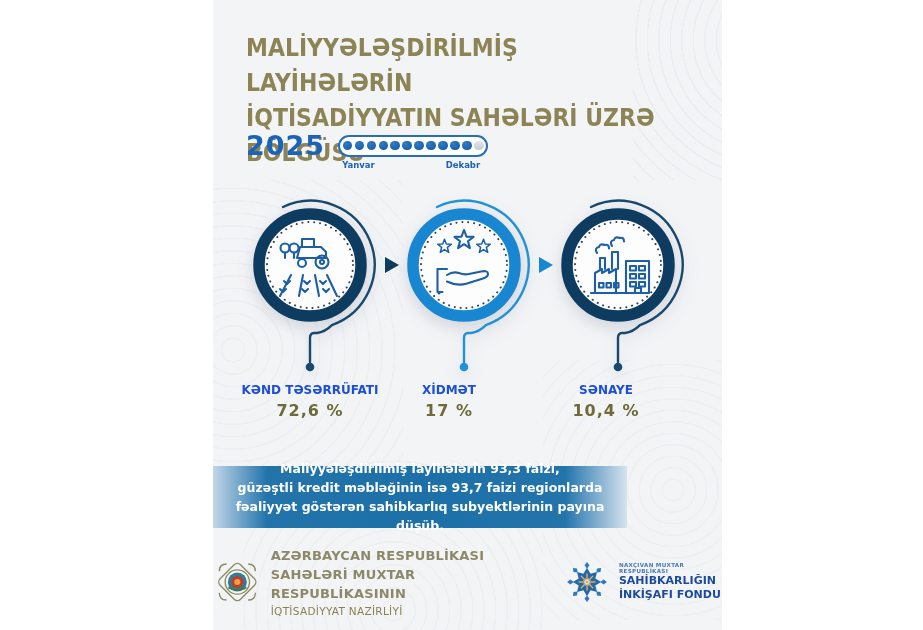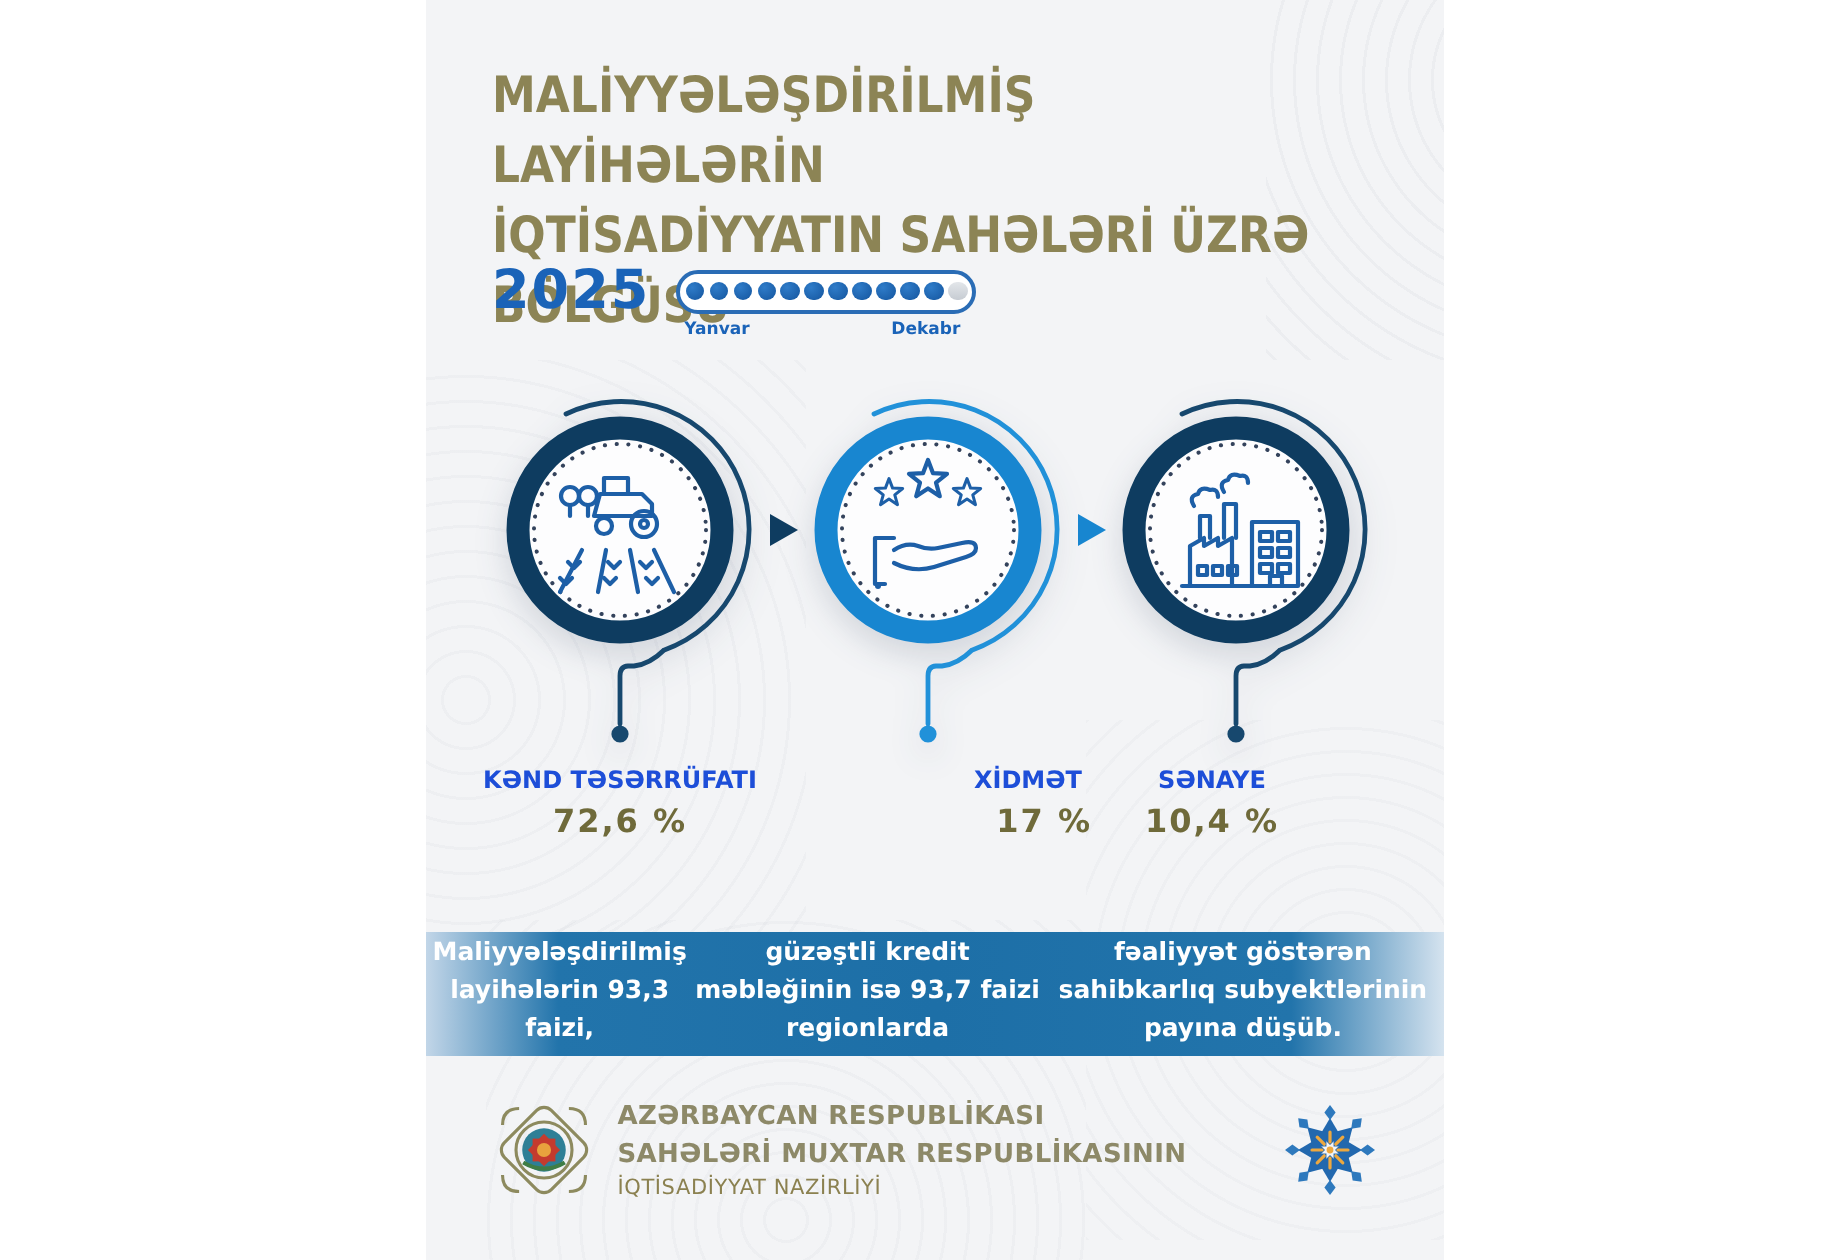--- a/index.html
+++ b/index.html
@@ -69,32 +69,32 @@
              stroke-dasharray:0.1 5.8; stroke-linecap:round; }
   .icon { fill:none; stroke:#1d5fa7; stroke-width:2.1; stroke-linecap:round; stroke-linejoin:round; }
   .icon .fillspot { fill:#1d5fa7; stroke:none; }
 
   .arrow { position:absolute; top:257px; width:0; height:0;
            border-top:8px solid transparent; border-bottom:8px solid transparent; }
   .arrow.a1 { left:172px; border-left:14px solid #0e3c60; }
   .arrow.a2 { left:326px; border-left:14px solid #1886d0; }
 
   .sector-label { position:absolute; top:383px; width:170px; text-align:center; }
-  .l1 { left:12px; } .l2 { left:163px;text-align:right; } .l3 { left:308px; }
+  .l1 { left:12px; } .l2 { left:151px; } .l3 { left:308px; }
   .sector-name { display:block; margin:0 auto; width:160px;
                  font-size:12px; font-weight:bold; line-height:1.3;
                  color:#1d4ed8; text-transform:uppercase; }
   .sector-value { display:block; margin-top:2px; font-size:16px; font-weight:bold;
                   color:#6f6a3a; letter-spacing:1px; }
 
   
   .banner {
-    position:absolute; left:0; top:466px; width:509px; height:62px;
+    position:absolute; left:0; top:466px; width:414px; height:62px;
     background:linear-gradient(90deg,#c2d6e8 0%,#2274ab 13%,#1d6fa7 50%,#2274ab 85%,#d5e3ef 100%);
-    display:flex; justify-content:center;
+    display:flex; flex-direction:column; justify-content:center;
   }
   .banner p { text-align:center; color:#ffffff; font-weight:bold;
               font-size:12.5px; line-height:1.52; }
 
   
   .footer { position:absolute; left:0; top:547px; width:509px;
             display:flex; justify-content:center; align-items:center; gap:46px; }
   .logo { display:flex; align-items:center; gap:9px; }
   .logo svg { display:block; }
   .ministry-text .small { font-size:13px; font-weight:bold; color:#8d8968;
@@ -269,16 +269,21 @@
           <use href="#petals" transform="rotate(225)"></use>
           <use href="#petals" transform="rotate(270)"></use>
           <use href="#petals" transform="rotate(315)"></use>
         </g>
         <g stroke="#eda83f" stroke-width="1.6" stroke-linecap="round">
           <path d="M0,-4 V-9 M0,4 V9 M-4,0 H-9 M4,0 H9"></path>
           <path d="M-2.9,-2.9 L-6.4,-6.4 M2.9,2.9 L6.4,6.4 M-2.9,2.9 L-6.4,6.4 M2.9,-2.9 L6.4,-6.4"></path>
         </g>
         <circle cx="0" cy="0" r="1.7" fill="#eda83f"></circle>
       </svg>
+      <div class="fund-text">
+        <div class="tiny">NAXÇIVAN MUXTAR RESPUBLİKASI</div>
+        <div class="big">SAHİBKARLIĞIN</div>
+        <div class="big">İNKİŞAFI FONDU</div>
+      </div>
     </div>
 
   </div>
 </div>
 
 </body></html>

